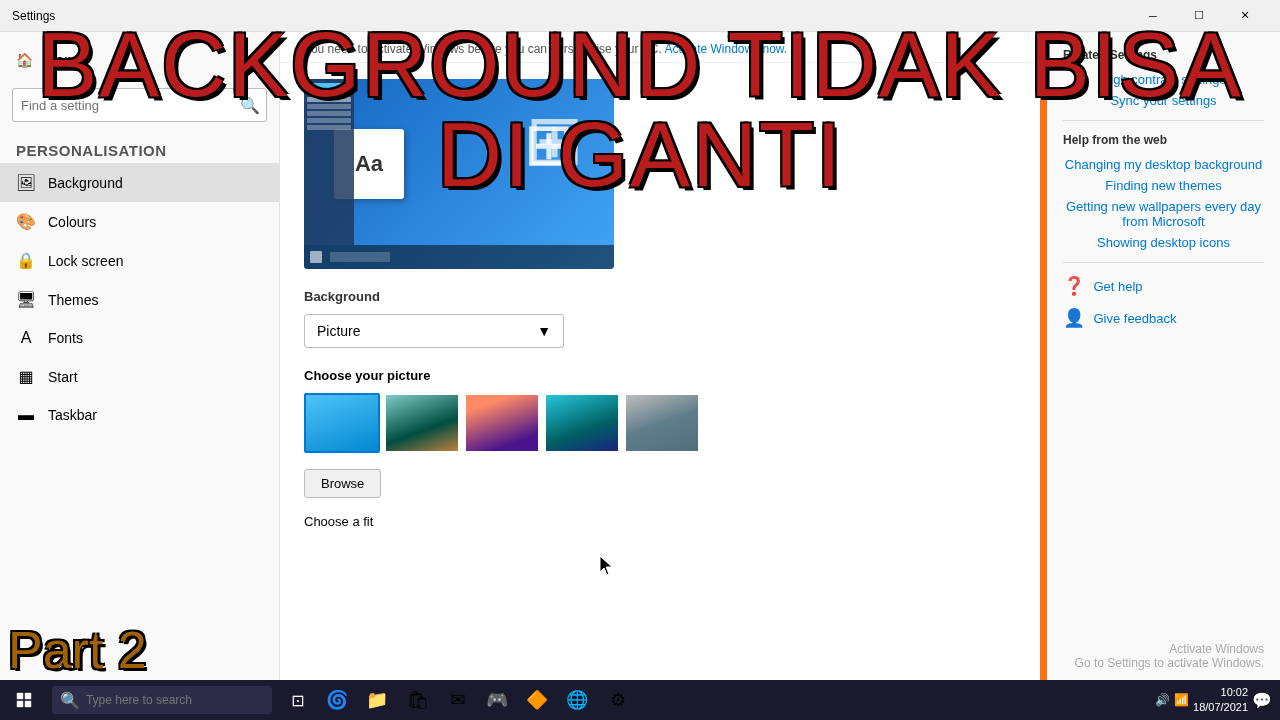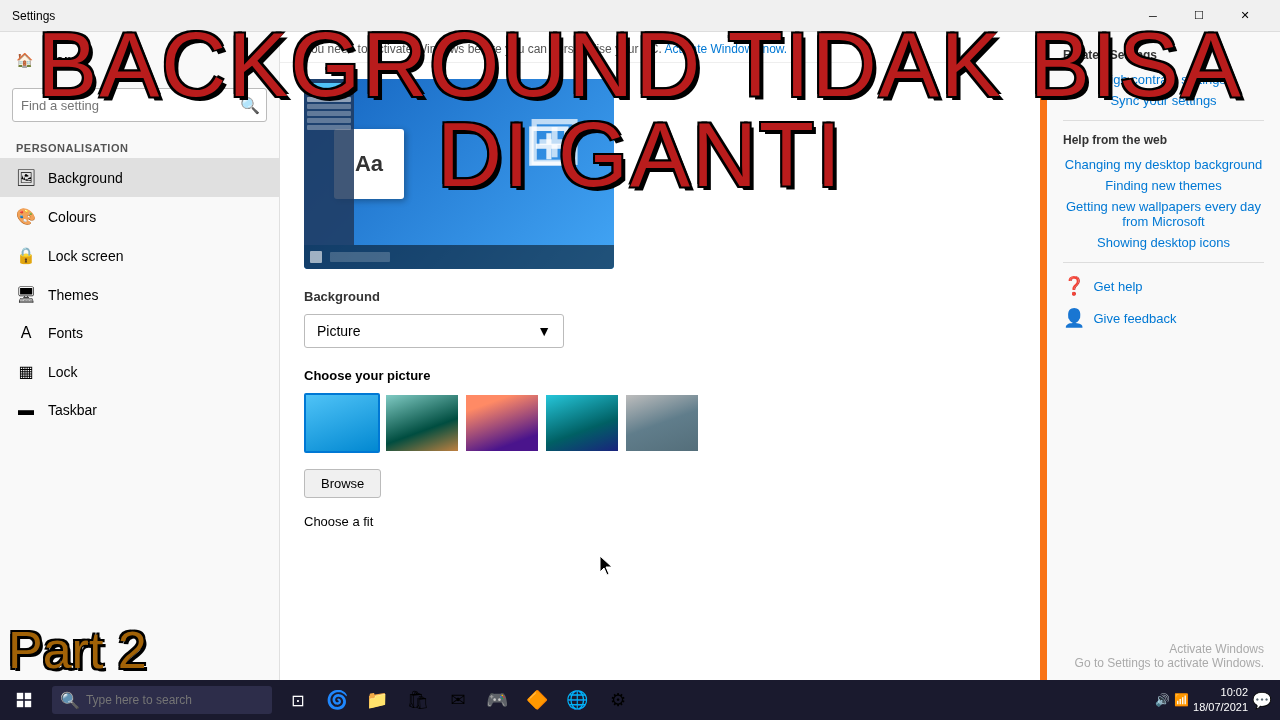--- a/index.html
+++ b/index.html
@@ -109,21 +109,21 @@
       margin: 8px 12px;
       border: 1px solid #bbb;
       border-radius: 3px;
       background: white;
     }
     .sidebar-search input {
       border: none; outline: none; padding: 6px 8px; font-size: 13px; flex: 1; background: transparent;
     }
     .sidebar-search-btn { width: 32px; height: 32px; display: flex; align-items: center; justify-content: center; cursor: pointer; }
     .sidebar-label {
-      font-size: 11px; font-weight: 600; color: #555;
+      font-size: 15px; font-weight: 600; color: #555;
       padding: 12px 16px 4px;
       text-transform: uppercase;
       letter-spacing: 0.5px;
     }
     .sidebar-item {
       display: flex; align-items: center; gap: 12px;
       padding: 10px 16px;
       cursor: pointer;
       font-size: 14px;
     }
@@ -339,21 +339,21 @@
       <div class="sidebar-item">
         <span class="sidebar-item-icon">🖥</span>
         <span>Themes</span>
       </div>
       <div class="sidebar-item">
         <span class="sidebar-item-icon">A</span>
         <span>Fonts</span>
       </div>
       <div class="sidebar-item">
         <span class="sidebar-item-icon">▦</span>
-        <span>Lock</span>
+        <span>Start</span>
       </div>
       <div class="sidebar-item">
         <span class="sidebar-item-icon">▬</span>
         <span>Taskbar</span>
       </div>
     </div>
 
     <div class="main-content">
       <div class="activate-banner">
         <span>You need to activate Windows before you can personalise your PC.</span>

